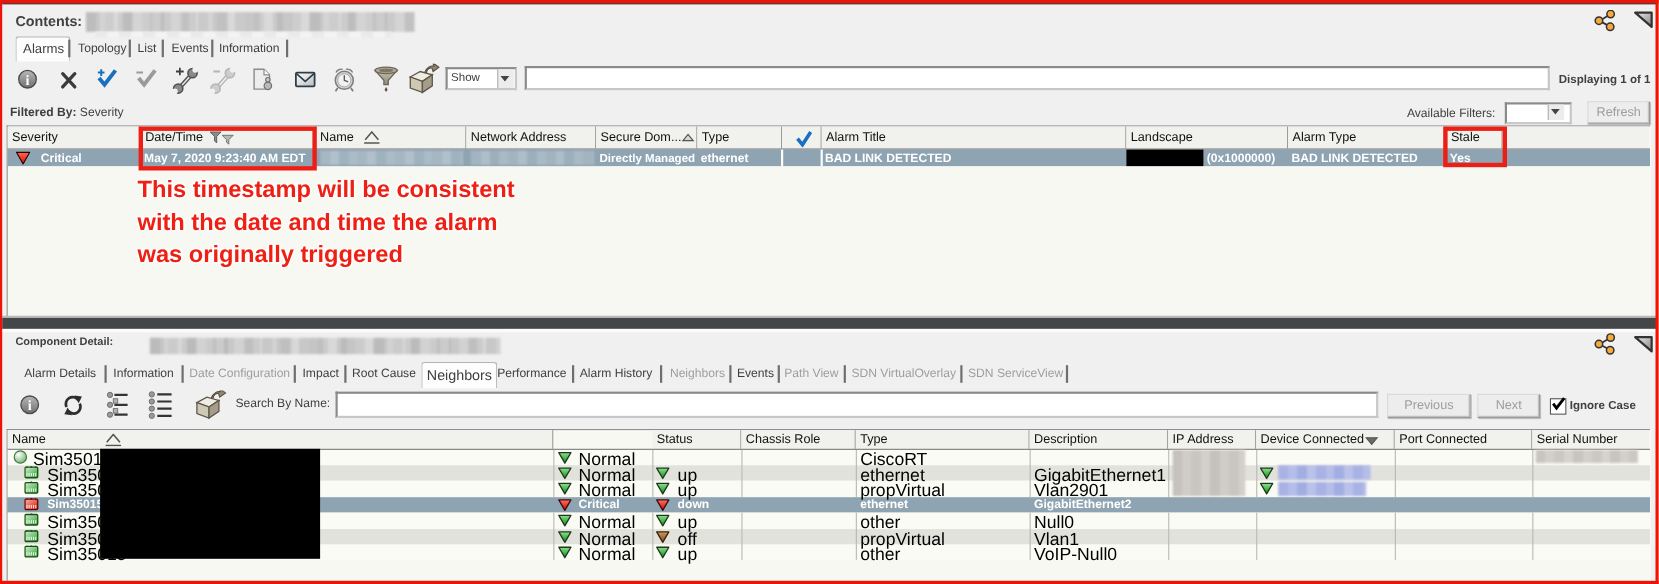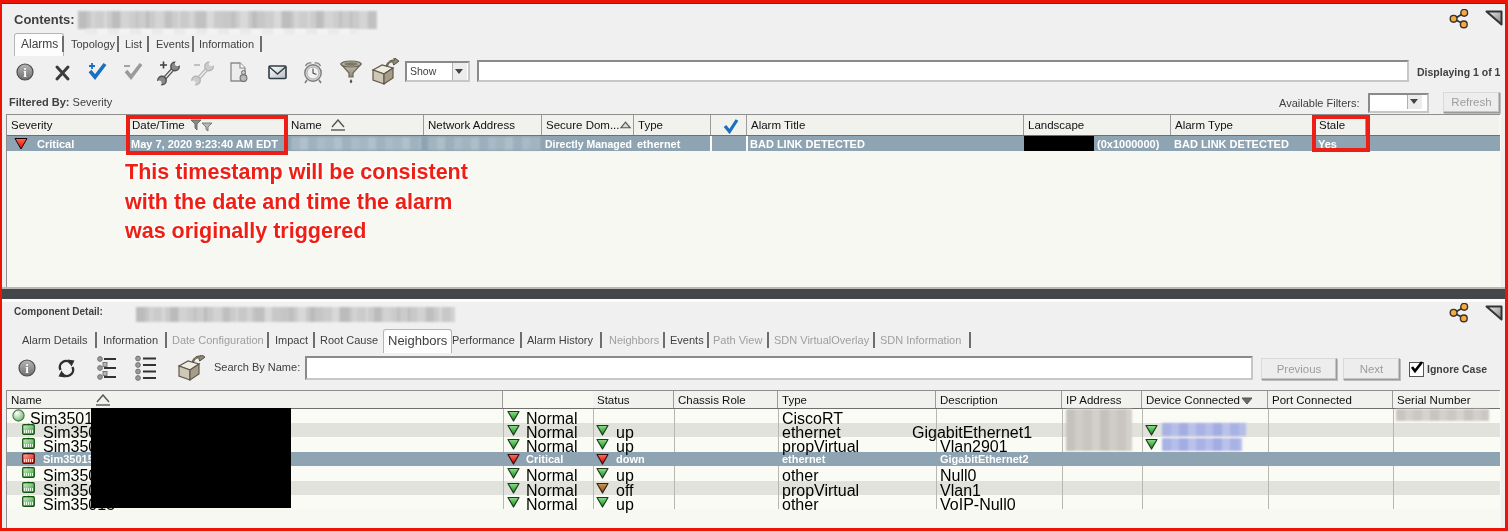--- a/index.html
+++ b/index.html
@@ -275,21 +275,21 @@
 <div class="abs t13" style="left:527px;top:334px;">Alarm History</div>
 <div class="sep" style="left:600px;top:332px;height:16px;"></div>
 <div class="abs t13 gray" style="left:609px;top:334px;">Neighbors</div>
 <div class="sep" style="left:663px;top:332px;height:16px;"></div>
 <div class="abs t13" style="left:670px;top:334px;">Events</div>
 <div class="sep" style="left:707px;top:332px;height:16px;"></div>
 <div class="abs t13 gray" style="left:713px;top:334px;">Path View</div>
 <div class="sep" style="left:767px;top:332px;height:16px;"></div>
 <div class="abs t13 gray" style="left:774px;top:334px;">SDN VirtualOverlay</div>
 <div class="sep" style="left:873px;top:332px;height:16px;"></div>
-<div class="abs t13 gray" style="left:880px;top:334px;">SDN Information</div>
+<div class="abs t13 gray" style="left:880px;top:334px;">SDN ServiceView</div>
 <div class="sep" style="left:969px;top:332px;height:16px;"></div>
 
 <svg class="abs" style="left:14px;top:355px;" width="195" height="28" viewBox="0 0 195 28">
 
   <circle cx="13" cy="13" r="8" fill="url(#ig)" stroke="#4a4a4a" stroke-width="1.2"></circle>
   <text x="13" y="18" font-family="Liberation Serif" font-size="13" font-weight="bold" fill="#fff" text-anchor="middle">i</text>
 
   <path d="M46.5 15 A6.2 6.2 0 0 1 57 8.5" fill="none" stroke="#2e2e2e" stroke-width="2.5"></path>
   <polygon points="53.5,4.5 60.5,5.5 57.5,11.5" fill="#2e2e2e"></polygon>
   <path d="M58.5 12 A6.2 6.2 0 0 1 48 18.5" fill="none" stroke="#2e2e2e" stroke-width="2.5"></path>
@@ -460,21 +460,21 @@
 <div class="bcell" style="left:43px;top:424px;">Sim35015</div>
 <svg class="abs" style="left:507px;top:424px;" width="14" height="13">
     <use href="#tri-g"></use>
   </svg>
 <div class="bcell" style="left:526px;top:424px;">Normal</div>
 <svg class="abs" style="left:596px;top:424px;" width="14" height="13">
     <use href="#tri-g"></use>
   </svg>
 <div class="bcell" style="left:616px;top:424px;">up</div>
 <div class="bcell" style="left:782px;top:424px;">ethernet</div>
-<div class="bcell" style="left:912px;top:424px;">GigabitEthernet1</div>
+<div class="bcell" style="left:940px;top:424px;">GigabitEthernet1</div>
 <svg class="abs" style="left:1145px;top:424px;" width="14" height="13">
     <use href="#tri-g"></use>
   </svg>
 <div class="blurbar" style="left:1162px;top:423px;width:84px;height:13px;background:repeating-linear-gradient(90deg,#a8b2e4 0 9px,#b5bde9 9px 17px,#a2aee2 17px 26px,#bac1ea 26px 34px);"></div>
 
 <svg class="abs" style="left:22px;top:437px;" width="14" height="13">
     <use href="#card-g"></use>
   </svg>
 <div class="bcell" style="left:43px;top:438px;">Sim35015</div>
 <svg class="abs" style="left:507px;top:438px;" width="14" height="13">

